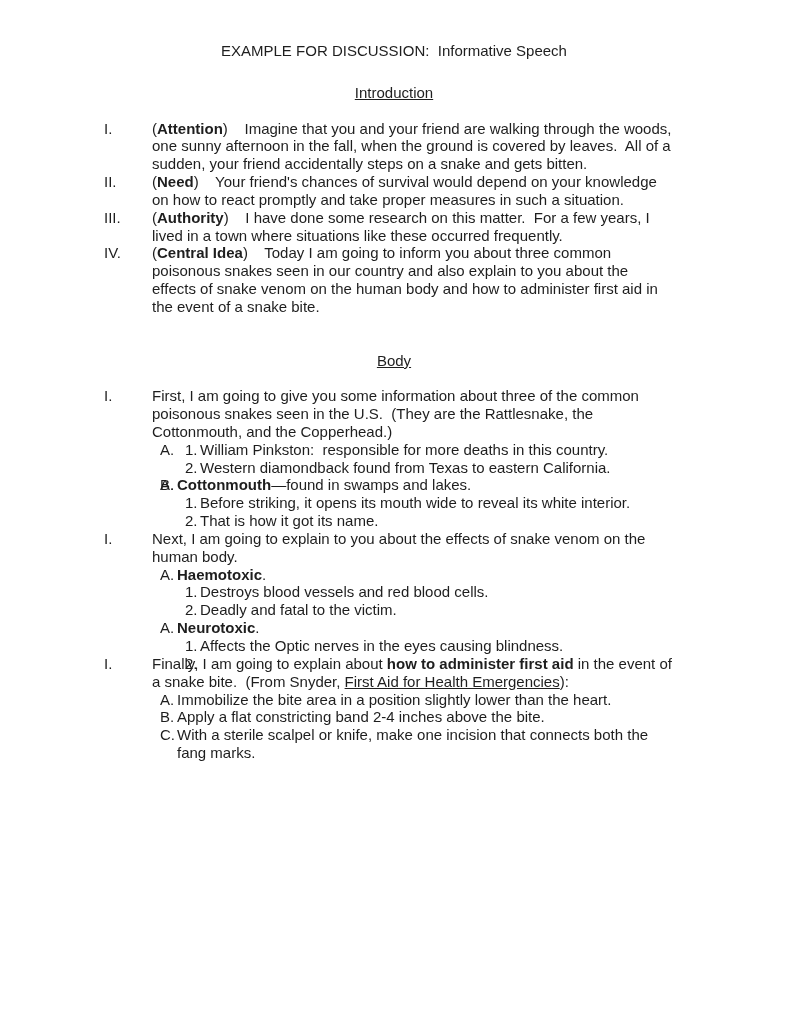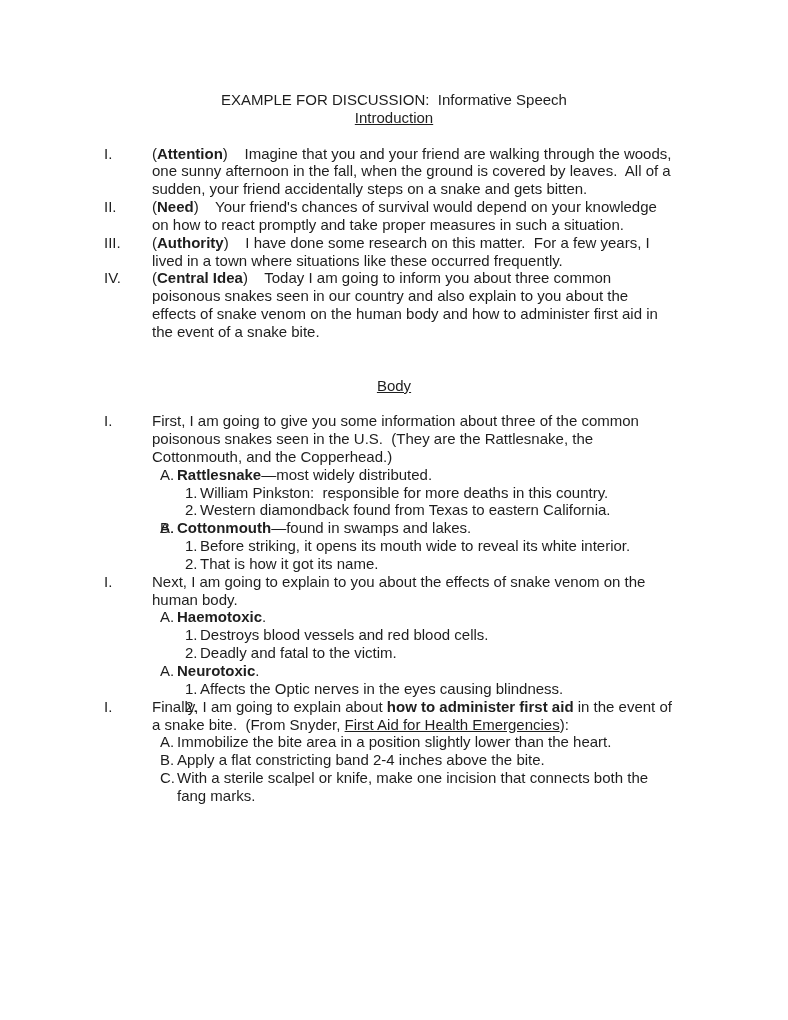--- a/index.html
+++ b/index.html
@@ -8,27 +8,27 @@
     width: 788px;
     height: 1020px;
     background: #ffffff;
     overflow: hidden;
     font-family: "Liberation Sans", sans-serif;
     font-size: 15px;
     line-height: 17.85px;
     color: #1e1e1e;
   }
   .doc-title {
-    padding-top: 91px;
+    padding-top: 42px;
     text-align: center;
     white-space: pre-wrap;
   }
   .section-heading {
     text-align: center;
-    margin-top: 0;
+    margin-top: 24px;
     margin-bottom: 17.85px;
   }
   .section-heading.gap-large { margin-top: 35.7px; }
   .underline { text-decoration: underline; }
   .bold { font-weight: bold; text-align: right; }
   .item {
     position: relative;
     margin-right: 112px;
     white-space: pre-wrap;
   }
@@ -46,21 +46,21 @@
 <div class="page">
   <div class="doc-title">EXAMPLE FOR DISCUSSION:  Informative Speech</div>
   <div id="content">
       <div class="section-heading"><span class="underline">Introduction</span></div>
       <div class="item l1"><span class="marker">I.</span><span class="text"><span>(</span><span class="bold">Attention</span><span>)    Imagine that you and your friend are walking through the woods, one sunny afternoon in the fall, when the ground is covered by leaves.  All of a sudden, your friend accidentally steps on a snake and gets bitten.</span></span></div>
       <div class="item l1"><span class="marker">II.</span><span class="text"><span>(</span><span class="bold">Need</span><span>)    Your friend's chances of survival would depend on your knowledge on how to react promptly and take proper measures in such a situation.</span></span></div>
       <div class="item l1"><span class="marker">III.</span><span class="text"><span>(</span><span class="bold">Authority</span><span>)    I have done some research on this matter.  For a few years, I lived in a town where situations like these occurred frequently.</span></span></div>
       <div class="item l1"><span class="marker">IV.</span><span class="text"><span>(</span><span class="bold">Central Idea</span><span>)    Today I am going to inform you about three common poisonous snakes seen in our country and also explain to you about the effects of snake venom on the human body and how to administer first aid in the event of a snake bite.</span></span></div>
       <div class="section-heading gap-large"><span class="underline">Body</span></div>
       <div class="item l1"><span class="marker">I.</span><span class="text"><span>First, I am going to give you some information about three of the common poisonous snakes seen in the U.S.  (They are the Rattlesnake, the Cottonmouth, and the Copperhead.)</span></span></div>
-      <div class="item l2"><span class="marker">A.</span><span class="text"><span class="bold">Rattlesnake</span><span>—most widely distributed.</span></span></div>
+      <div class="item l2"><span class="marker">A.</span></div>
       <div class="item l3"><span class="marker">1.</span><span class="text"><span>William Pinkston:  responsible for more deaths in this country.</span></span></div>
       <div class="item l3"><span class="marker">2.</span><span class="text"><span>Western diamondback found from Texas to eastern California.</span></span></div>
       <div class="item l2"><span class="marker">A.</span></div>
       <div class="item l2"><span class="marker">B.</span><span class="text"><span class="bold">Cottonmouth</span><span>—found in swamps and lakes.</span></span></div>
       <div class="item l3"><span class="marker">1.</span><span class="text"><span>Before striking, it opens its mouth wide to reveal its white interior.</span></span></div>
       <div class="item l3"><span class="marker">2.</span><span class="text"><span>That is how it got its name.</span></span></div>
       <div class="item l1"><span class="marker">I.</span><span class="text"><span>Next, I am going to explain to you about the effects of snake venom on the human body.</span></span></div>
       <div class="item l2"><span class="marker">A.</span><span class="text"><span class="bold">Haemotoxic</span><span>.</span></span></div>
       <div class="item l3"><span class="marker">1.</span><span class="text"><span>Destroys blood vessels and red blood cells.</span></span></div>
       <div class="item l3"><span class="marker">2.</span><span class="text"><span>Deadly and fatal to the victim.</span></span></div>

